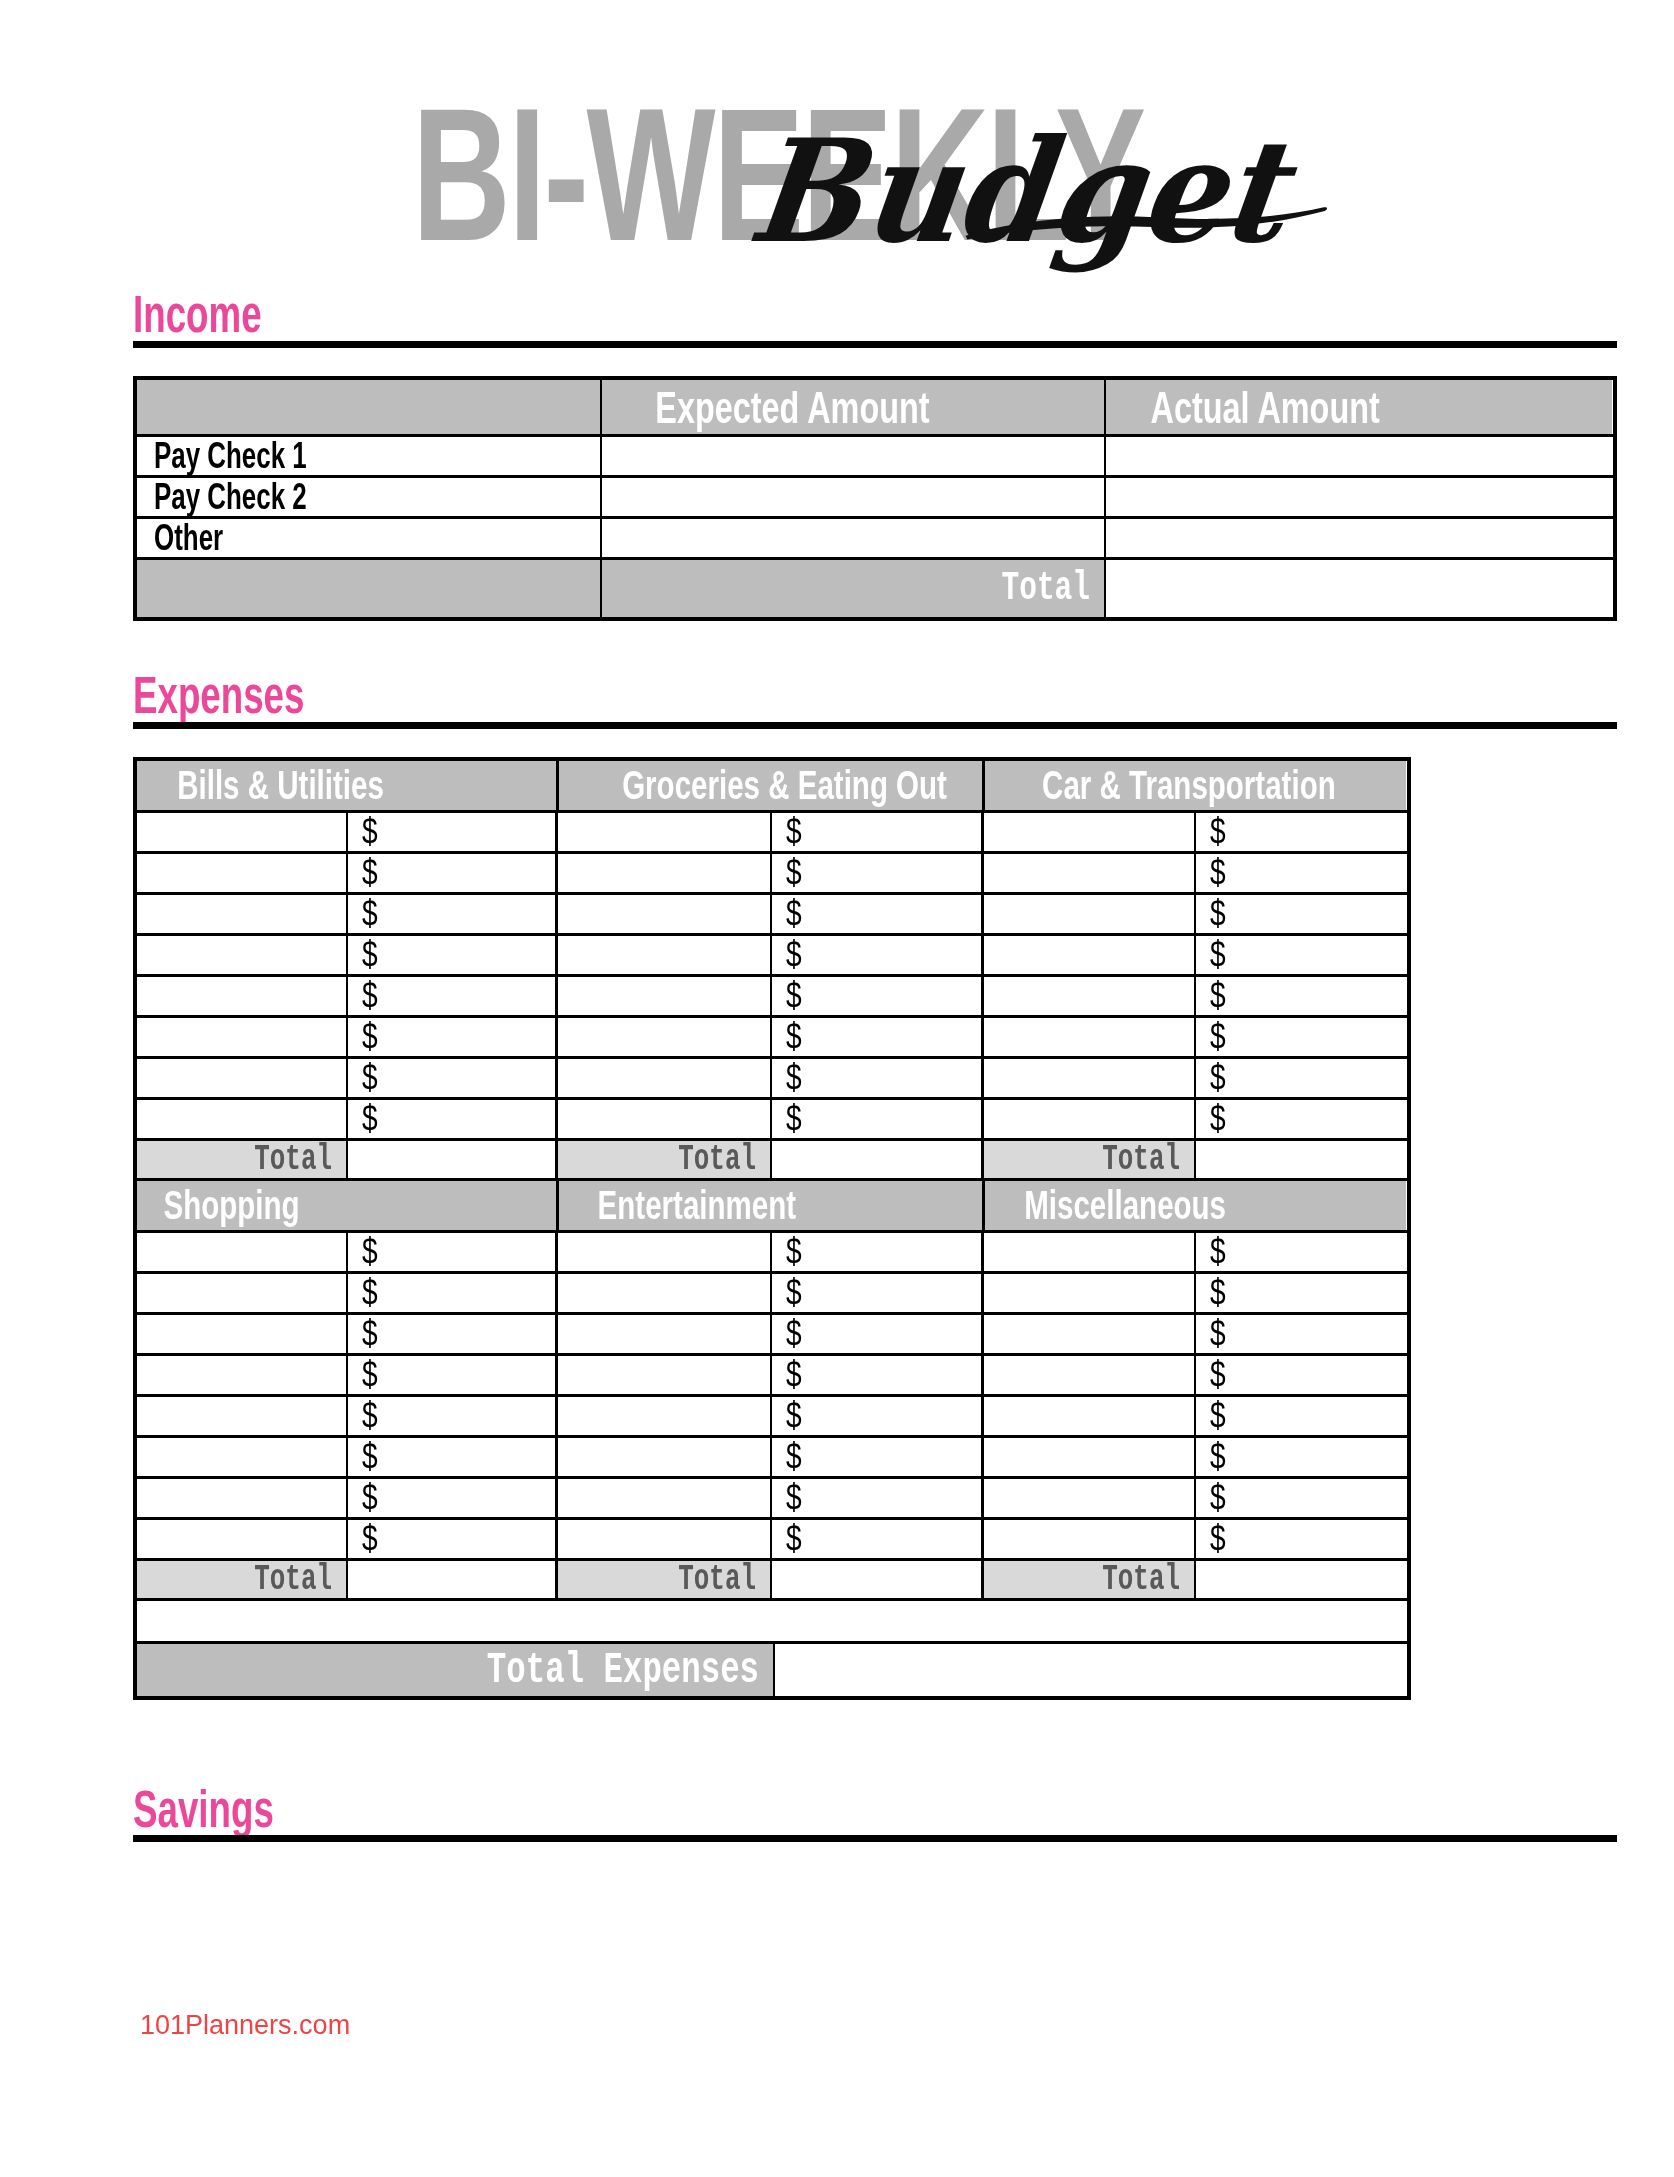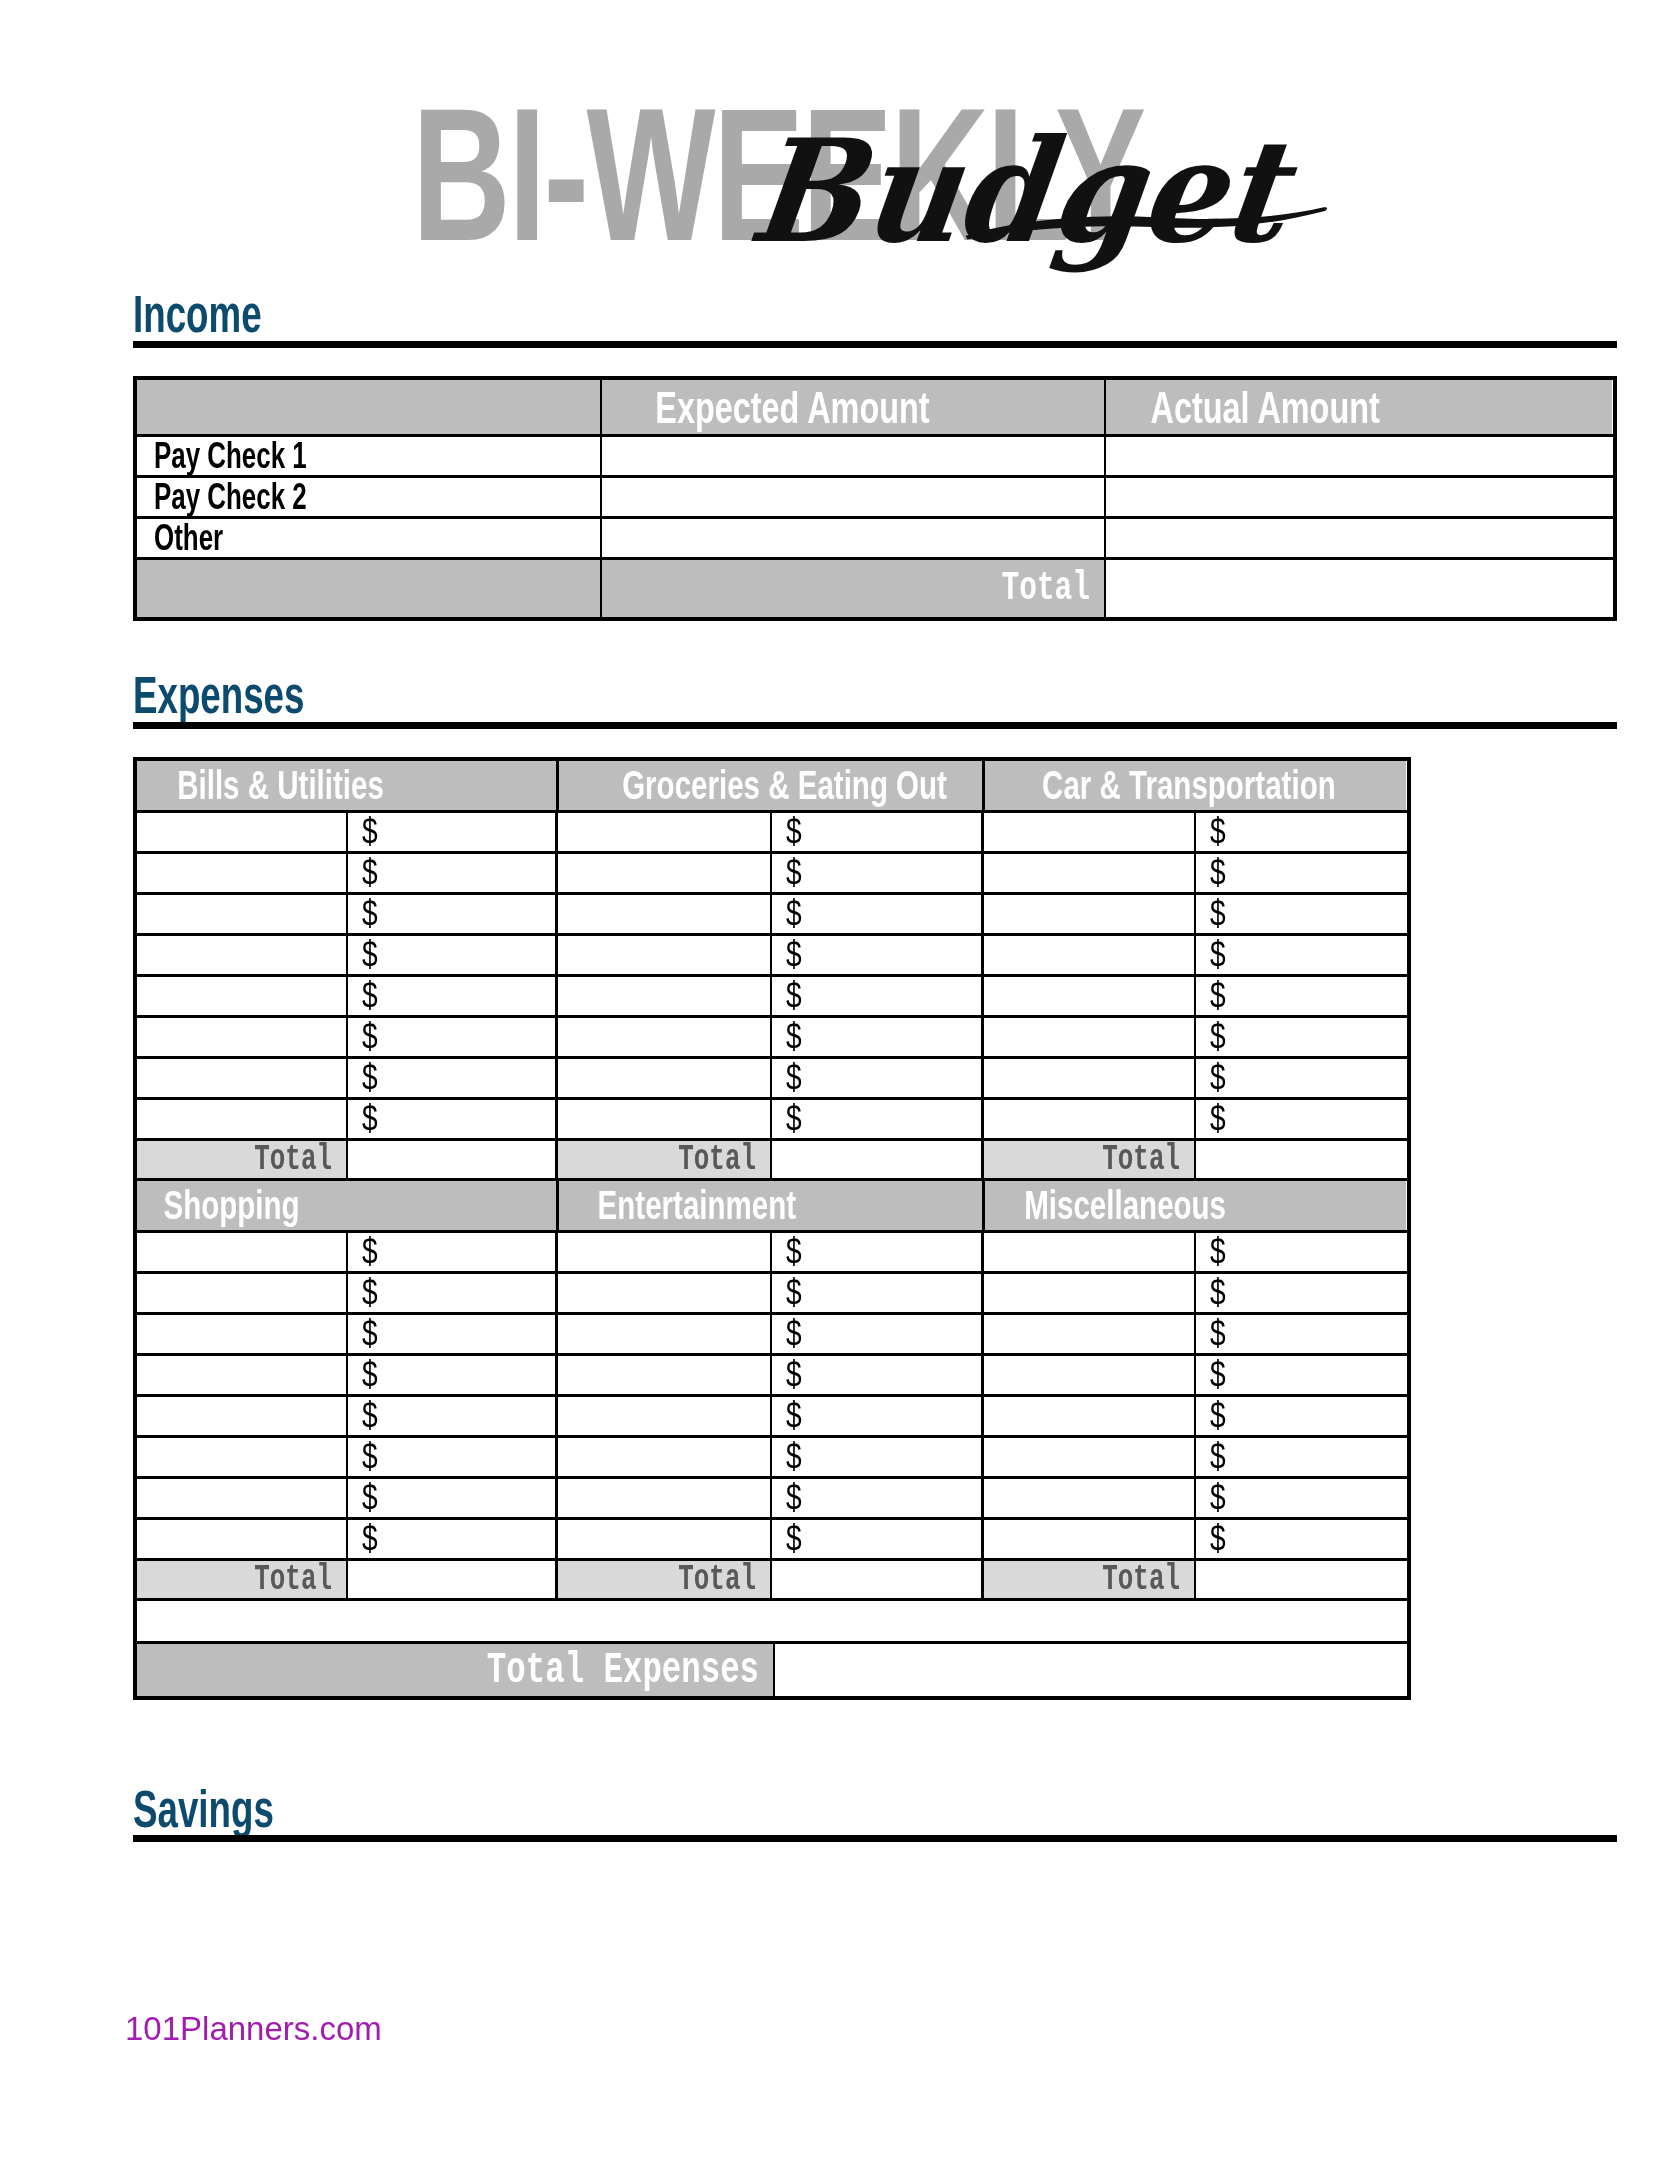--- a/index.html
+++ b/index.html
@@ -39,21 +39,21 @@
     font-size:142px; line-height:1.2; color:#111111;
     transform:skewX(-10deg) scaleX(0.92);
     transform-origin:left bottom;
     z-index:2;
   }
   .title-swash { position:absolute; left:927px; top:202px; z-index:2; }
 
   
   .sec-heading {
     position:absolute; left:97px;
-    font-size:51px; color:#0c4a6e;
+    font-size:51px; color:#ec4899;
   }
   .rule {
     position:absolute; left:97px;
     width:1484px; height:7.2px; background:#000000;
   }
 
   
   .tbl {
     position:absolute; left:97px;
     border:4.5px solid #000000;
@@ -101,22 +101,22 @@
   .pad-r     { padding-right:14.3px;font-family:Liberation Mono, monospace; }
   .total-lt  { font-size:36px; color:#595959; }
   .total-inc { font-size:41px; color:#ffffff; }
   .texp-txt  { font-size:45px; color:#ffffff; }
   .sav-txt   { font-size:41px; color:#ffffff; }
   .dollar    { font-size:36px; font-weight:normal; color:#000000; transform:scaleX(0.78); }
   .dollar-pad{ padding-left:14.3px; }
 
   
   .footer {
-    position:absolute; left:89px; top:2010px;
-    font-size:33px; color:#a21caf;
+    position:absolute; left:104px; top:2010px;
+    font-size:27px; color:#ef4444;
   }
 </style>
 </head>
 <body>
 
 <div class="page">
 
   <div class="title-main cond o-l">BI-WEEKLY</div>
   <div class="title-script">Budget</div>
   <svg class="title-swash" width="367" height="41" viewBox="0 0 410 46">

